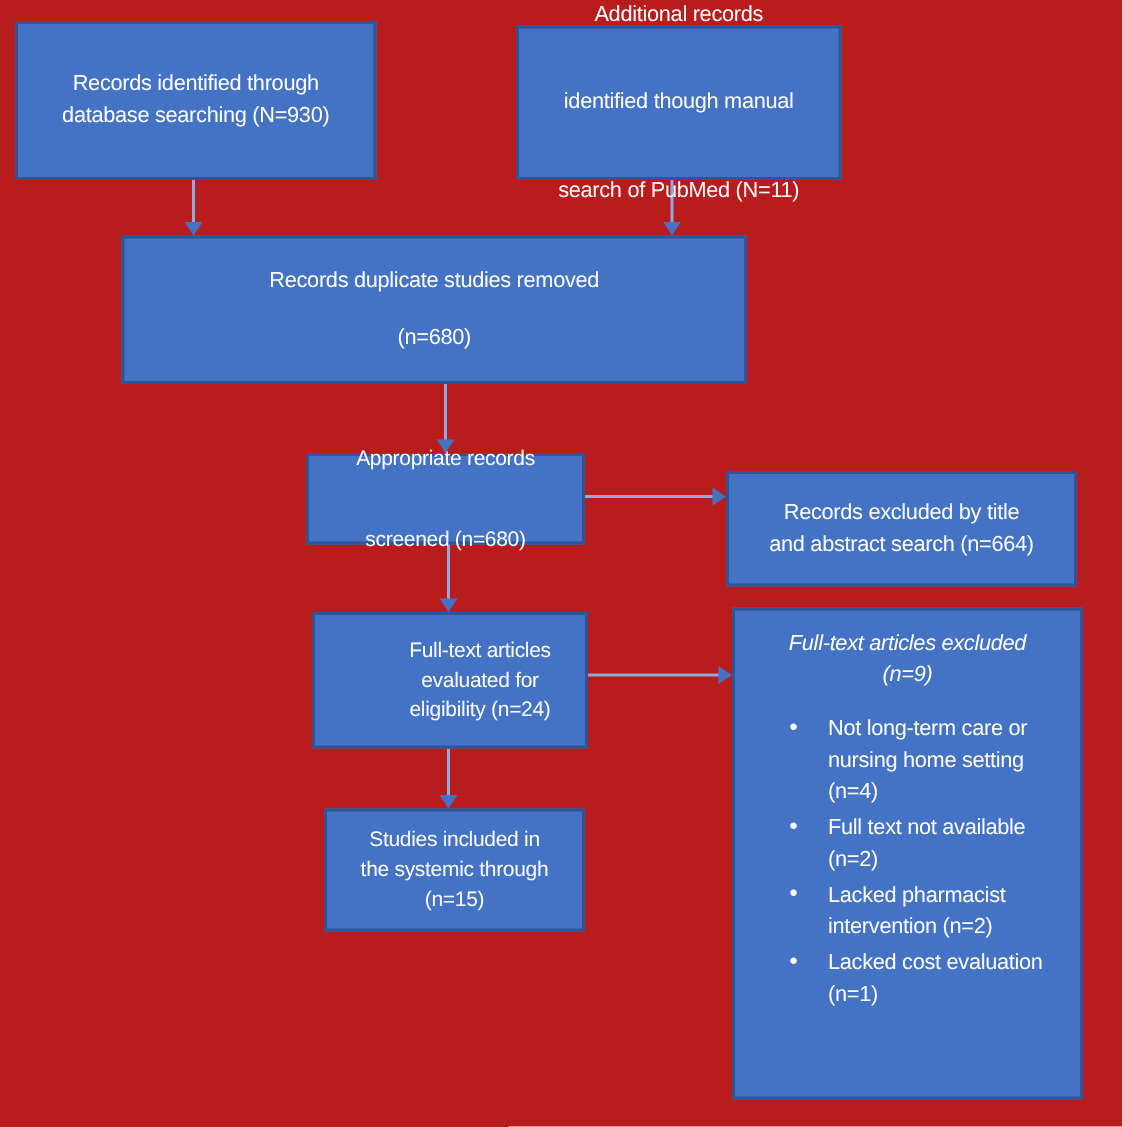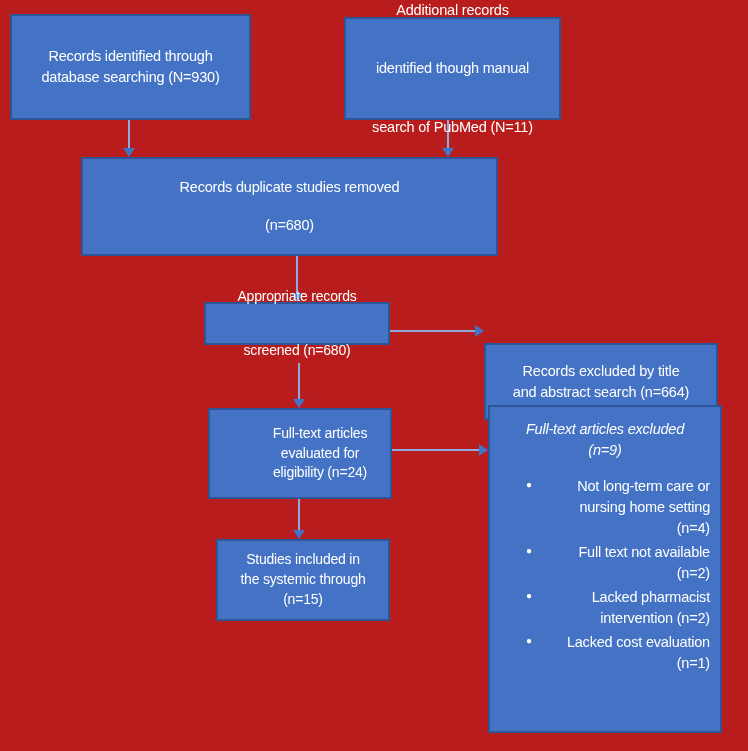--- a/index.html
+++ b/index.html
@@ -38,22 +38,22 @@
     display: block;
     white-space: nowrap;
   }
   .node.spaced .line + .line {
     margin-top: 17px;
   }
   
   #node-db-search   { left: 10px;  top: 14px;  width: 241px; height: 106px; }
   #node-manual      { left: 344px; top: 17px;  width: 217px; height: 103px; gap: 38px; }
   #node-dupes       { left: 81px;  top: 157px; width: 417px; height: 99px; text-align: center; }
-  #node-screened    { left: 204px; top: 302px; width: 186px; height: 43px; font-size: 14px; gap: 34px; }
-  #node-excl-title  { left: 484px; top: 314px; width: 234px; height: 77px; margin-top: 29px; }
+  #node-screened    { left: 204px; top: 302px; width: 186px; height: 61px; font-size: 14px; gap: 34px; }
+  #node-excl-title  { left: 484px; top: 314px; width: 234px; height: 77px; }
   #node-fulltext    { left: 208px; top: 408px; width: 184px; height: 91px; font-size: 14px; padding-left: 48px; }
   #node-excl-full   { left: 488px; top: 405px; width: 234px; height: 328px;
                       justify-content: flex-start; align-items: stretch;
                       padding: 12px 10px 10px 10px; }
   #node-included    { left: 216px; top: 539px; width: 174px; height: 82px; font-size: 14px; }
 
   
   .excl-head {
     text-align: center;
     font-size: 14.5px;
@@ -64,21 +64,21 @@
     margin: 16px 0 0 0;
     padding: 0 0 0 26px;
     list-style: none;
     font-size: 14.5px;
     line-height: 1.45;
   }
   .excl-list li {
     position: relative;
     margin-bottom: 3px;
     padding-left: 26px;
-    text-align: right;
+    text-align: left;
   }
   .excl-list li::before {
     content: "\25CF";
     position: absolute;
     left: 0;
     top: -1px;
     font-size: 10px;
     line-height: 1.9;
   }
 

